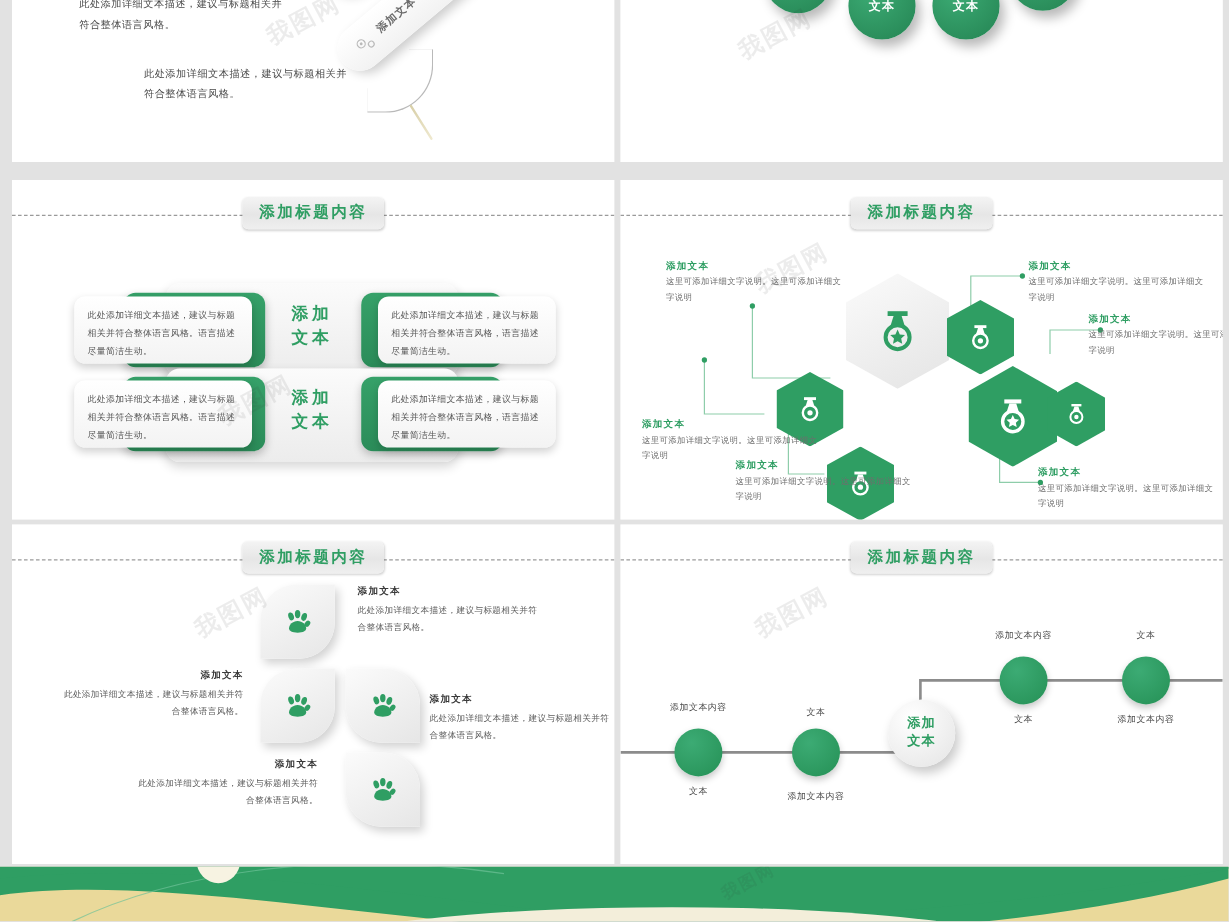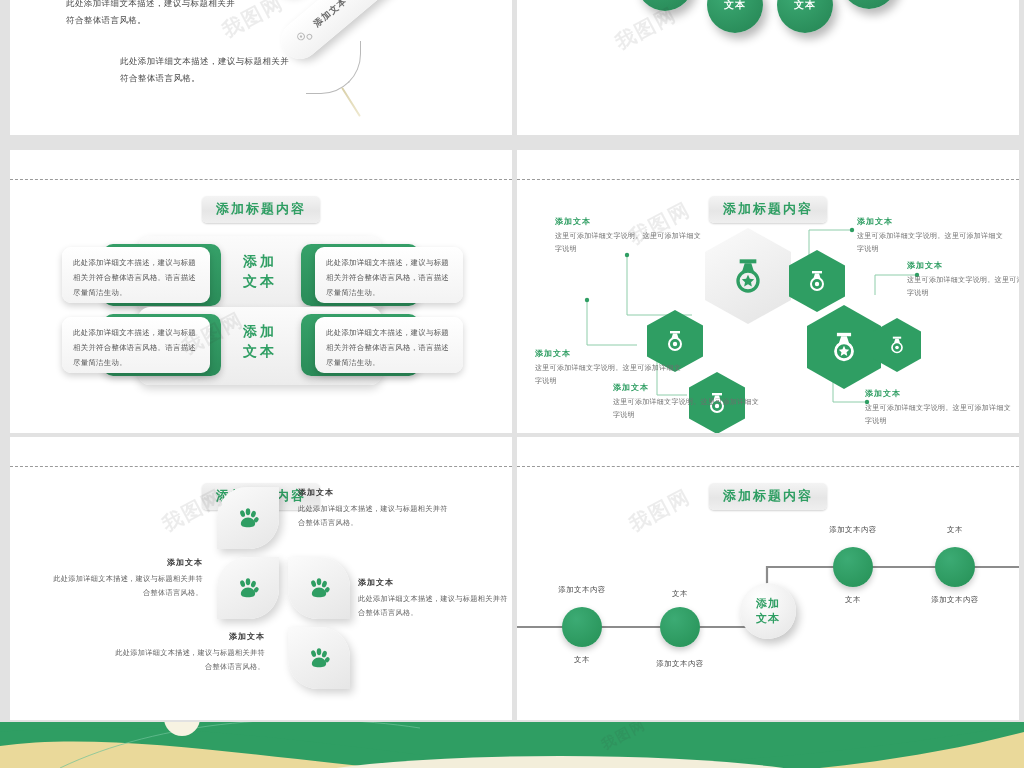--- a/index.html
+++ b/index.html
@@ -21,21 +21,21 @@
 
   
   .titlewrap{position:absolute;left:0;top:14px;width:100%;height:30px;}
   .titlerule{position:absolute;left:0;top:15px;width:100%;height:0;
     border-top:1px dashed #9a9a9a;}
   .titlebox{position:absolute;left:50%;top:0;transform:translateX(-50%);
     background:linear-gradient(180deg,#f4f4f4 0%,#e6e6e6 55%,#efefef 100%);
     border-radius:5px;padding:4px 14px 5px;
     box-shadow:0 1px 2px rgba(0,0,0,.18);
     color:#2f9e63;font-size:13px;font-weight:bold;letter-spacing:2px;
-    white-space:nowrap;margin-top:32px;}
+    white-space:nowrap;}
 
   
   .pill{position:absolute;width:150px;height:38px;border-radius:19px;
     background:linear-gradient(180deg,#ffffff 0%,#f2f2f2 100%);
     box-shadow:3px 5px 9px rgba(0,0,0,.20);}
   .pill .plbl{position:absolute;left:40px;top:11px;font-size:9px;color:#6b6b6b;
     letter-spacing:1px;white-space:nowrap;font-weight:bold;}
   .pill .picon{position:absolute;left:14px;top:9px;width:19px;height:19px;opacity:.55;}
   .s1-p3{left:246px;top:-24px;transform:rotate(-40deg);}
   .s1-p4{left:258px;top:40px;transform:rotate(-40deg);}

